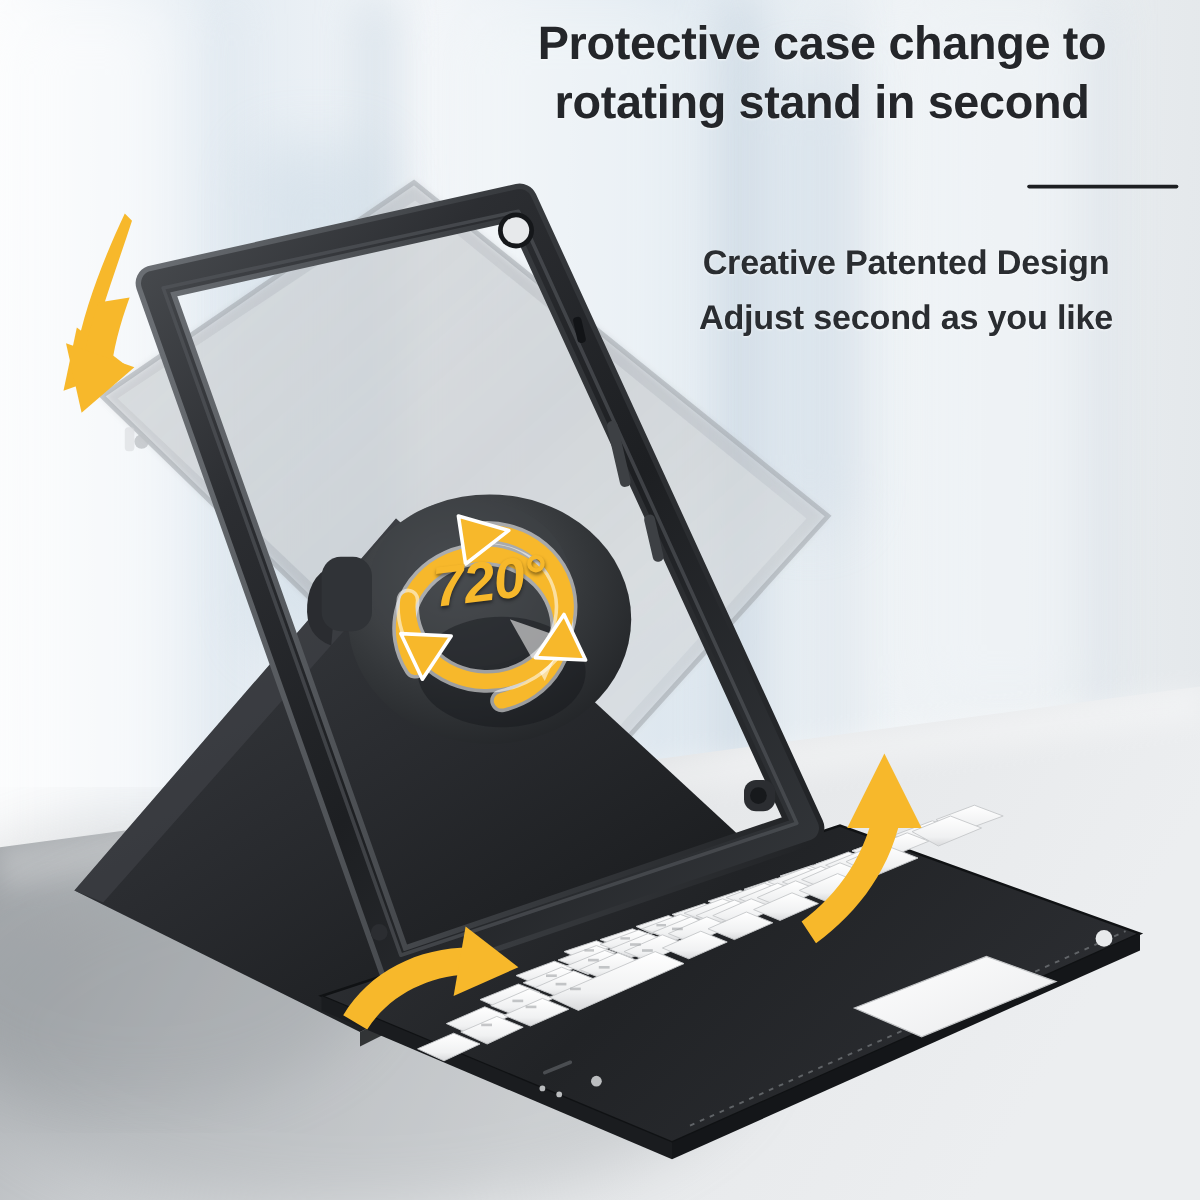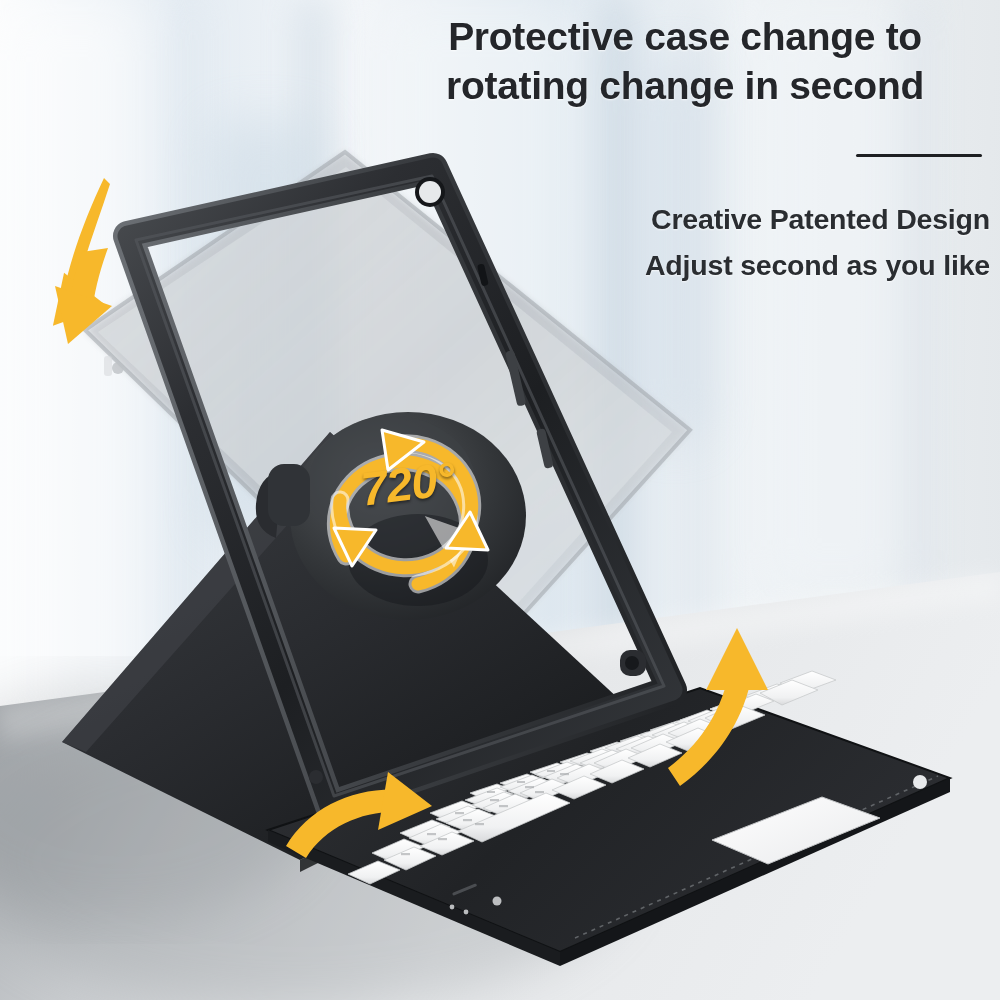--- a/index.html
+++ b/index.html
@@ -24,21 +24,21 @@
     position:absolute; left:856px; top:154px; width:126px; height:3px;
     background:#1d1f22; border-radius:2px;
   }
   #subhead {
     position:absolute; left:520px; top:196px; width:470px;
     text-align:center;
     font-size:28.5px; font-weight:bold; line-height:1.62;
     color:#2a2d31; letter-spacing:-0.2px;
     text-shadow:0 1px 2px rgba(255,255,255,.7);
   }
-  #subhead .l { display:block; white-space:nowrap;text-align:right; }
+  #subhead .l { display:block; white-space:nowrap; }
 
   #badge-text {
     position:absolute; left:358px; top:462px;
     font-size:47px; font-weight:bold; font-style:italic;
     color:#F7B82B; letter-spacing:-1px;
     text-shadow:0 2px 3px rgba(0,0,0,.45);
     transform:rotate(-7deg); transform-origin:left top;
     pointer-events:none;
   }
 </style>
@@ -352,21 +352,21 @@
       <g fill="#F7B82B" stroke="#ffffff" stroke-width="3" stroke-linejoin="round">
         <path d="M382 430 L424 442 L388 470 Z"></path>
         <path d="M470 512 L488 550 L446 548 Z"></path>
         <path d="M352 566 L334 528 L376 530 Z"></path>
       </g>
     </g>
   </svg>
 
   <div id="headline">
     <span>Protective case change to</span><br>
-    <span>rotating change in second</span>
+    <span>rotating stand in second</span>
   </div>
 
   <div id="rule"></div>
 
   <div id="subhead">
     <span class="l">Creative Patented Design</span>
     <span class="l">Adjust second as you like</span>
   </div>
 
   <div id="badge-text">720°</div>

